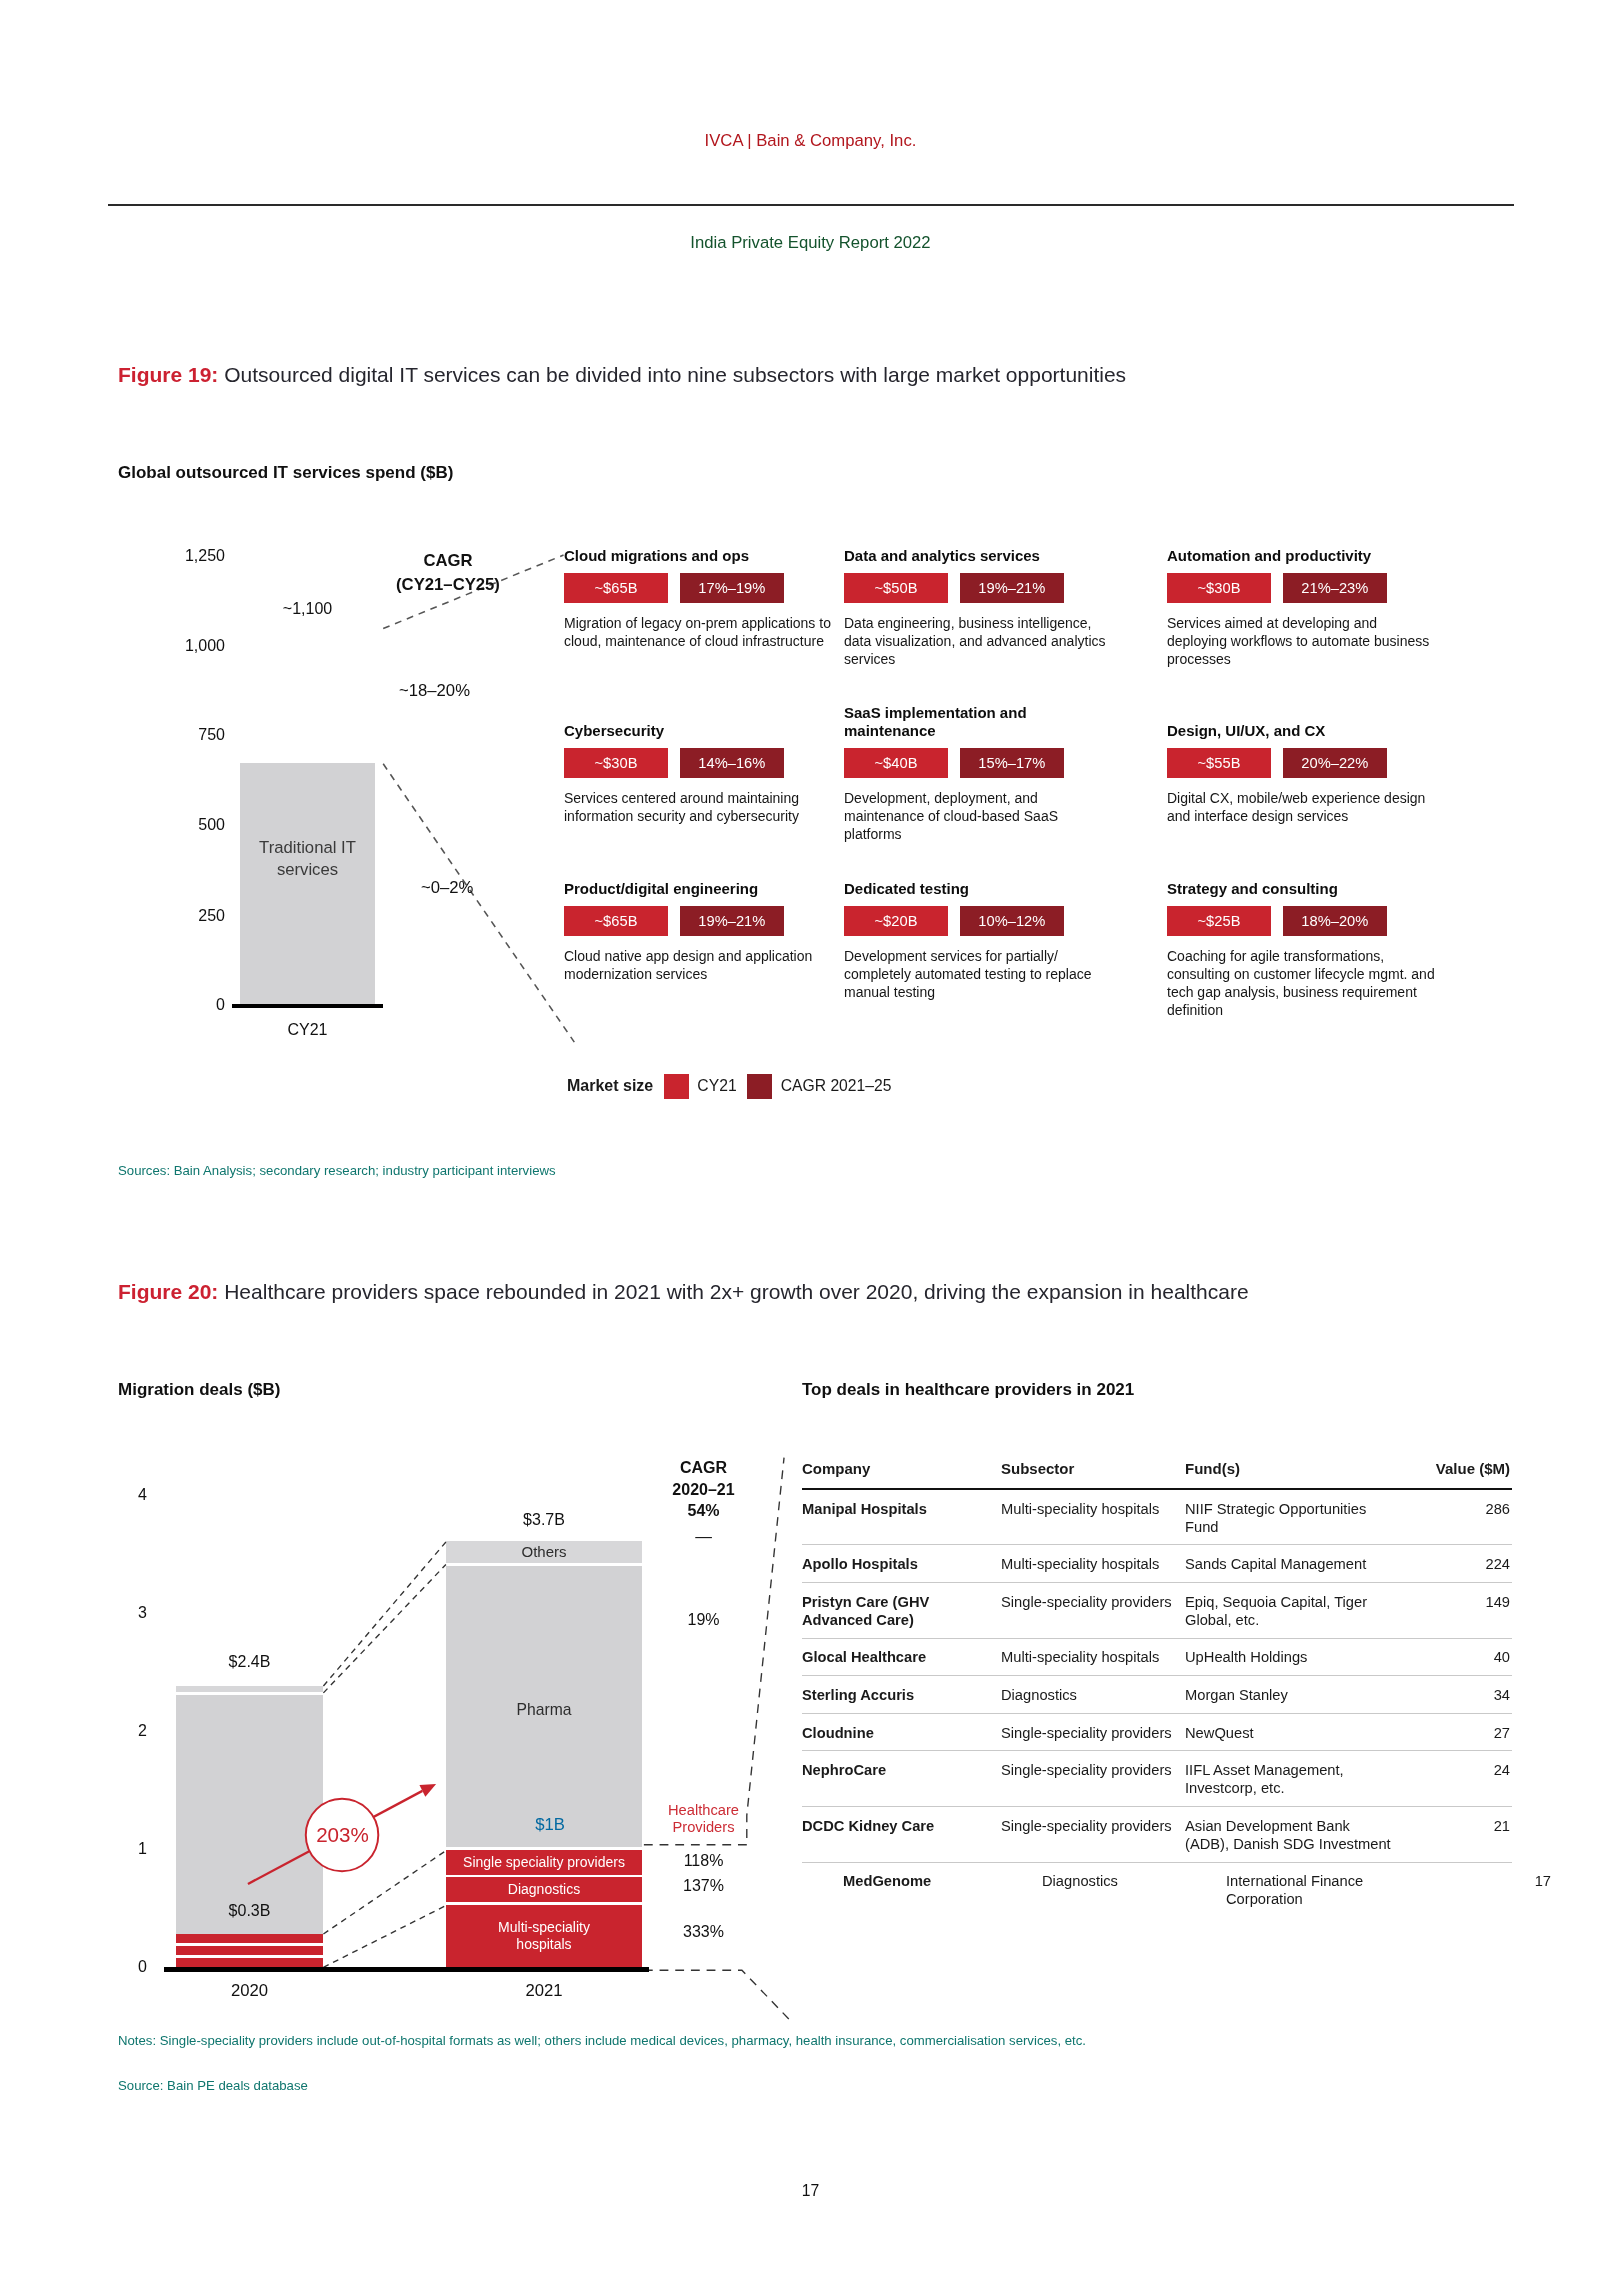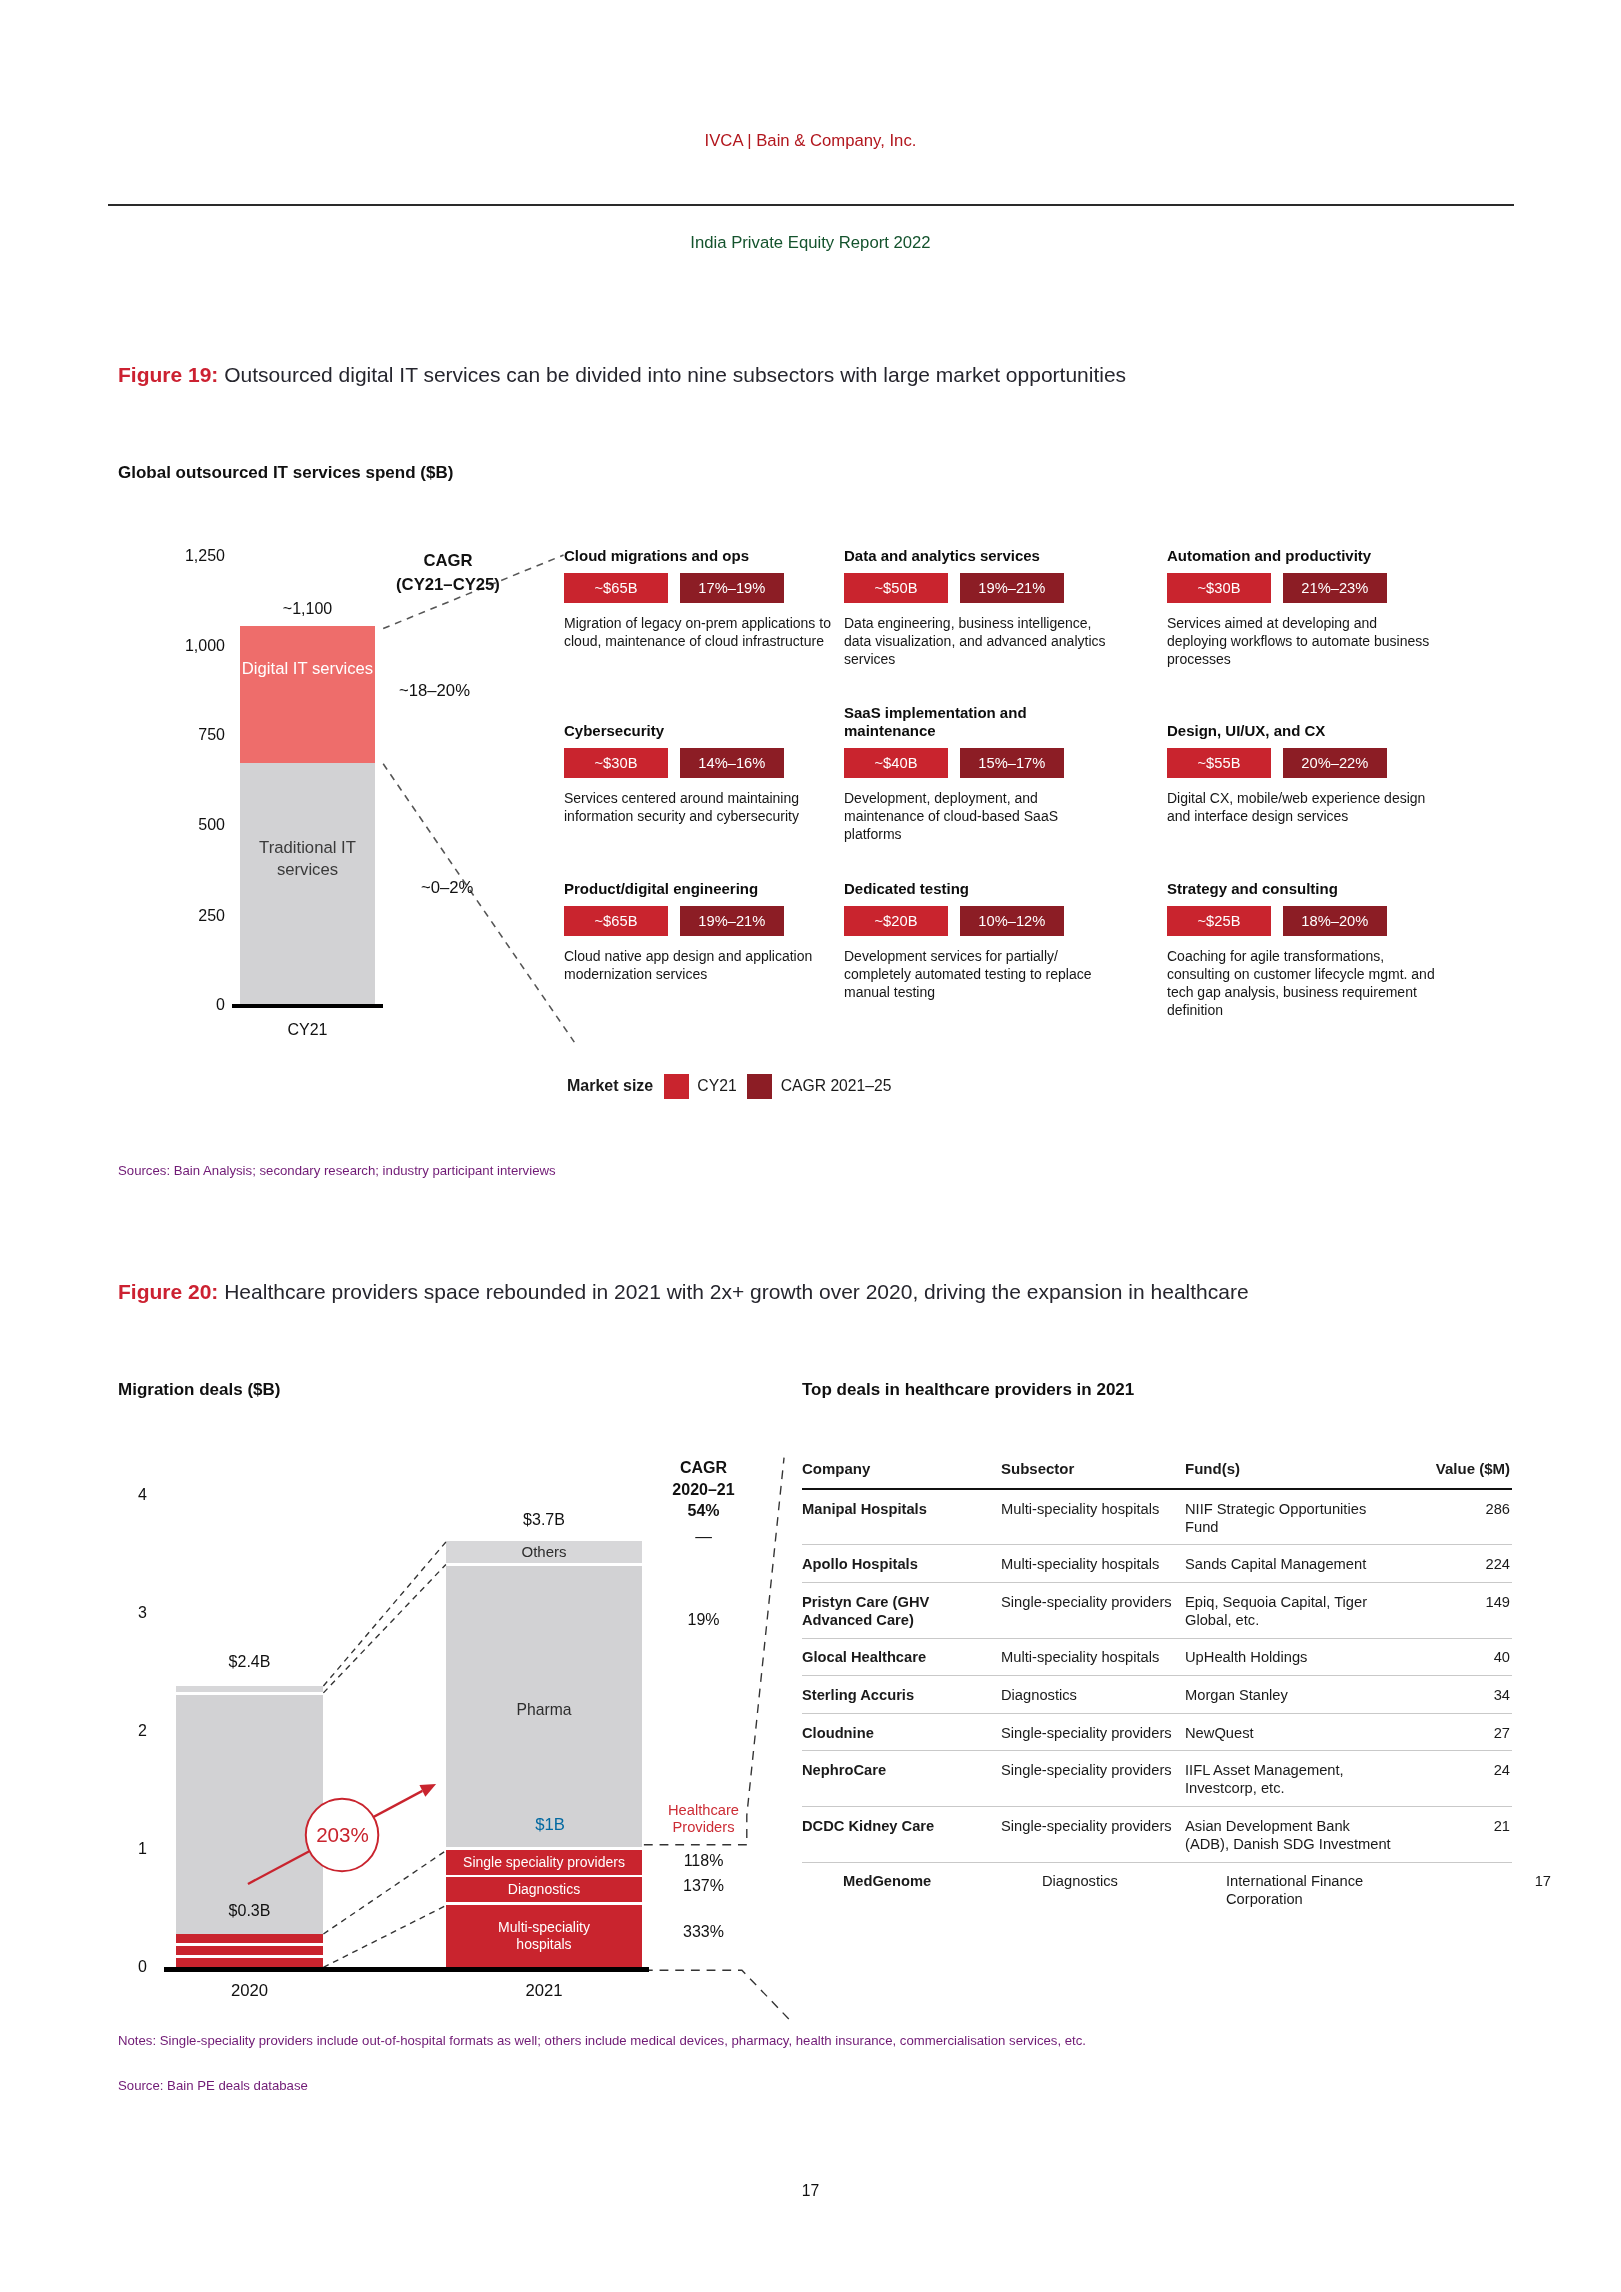--- a/index.html
+++ b/index.html
@@ -38,21 +38,21 @@
   .pill{width:104px;height:30px;line-height:30px;text-align:center;color:#fff;font-size:14.7px;}
   .pill.bright{background:#c9242e;}
   .pill.dark{background:#8c1d25;}
   .card-desc{margin-top:10.8px;font-size:14px;line-height:18px;color:#161616;width:270px;}
 
   
   .legend{left:567px;top:1074px;display:flex;align-items:center;gap:10.8px;}
   .legend-label{font-weight:bold;font-size:16px;}
   .legend-item{display:flex;align-items:center;gap:8.8px;font-size:15.7px;}
   .swatch{width:24.5px;height:24.5px;display:inline-block;}
-  .smallnote{font-size:13.2px;line-height:19px;color:#701a75;}
+  .smallnote{font-size:13.2px;line-height:19px;color:#0f766e;}
 
   
   .bar2020{left:176px;top:1686px;width:147px;height:283px;}
   .bar2021{left:446px;top:1541px;width:196px;height:428px;}
   .gray{background:#d2d2d4;}
   .lgray{background:#d7d7d9;}
   .red{background:#c9242e;}
   .wlabel{color:#fff;font-size:14px;line-height:17.6px;text-align:center;}
   .glabel{color:#2d2d2d;font-size:15px;text-align:center;}
   .vlabel{font-size:16px;color:#111;}
@@ -90,23 +90,20 @@
 
   <div class="abs ytick rt z3" style="left:127px;top:547px;width:98px;">1,250</div>
   <div class="abs ytick rt z3" style="left:127px;top:637px;width:98px;">1,000</div>
   <div class="abs ytick rt z3" style="left:127px;top:726px;width:98px;">750</div>
   <div class="abs ytick rt z3" style="left:127px;top:816px;width:98px;">500</div>
   <div class="abs ytick rt z3" style="left:127px;top:907px;width:98px;">250</div>
   <div class="abs ytick rt z3" style="left:127px;top:996px;width:98px;">0</div>
 
   <div class="abs vlabel ctr z3" style="left:240px;top:600px;width:135px;">~1,100</div>
   <div class="abs bar19 z1">
-    <div class="seg" style="top:0;height:137px;background:#ee6d6b;">
-      <div class="seg-label" style="padding-top:32px;color:#fff;">Digital IT services</div>
-    </div>
     <div class="seg" style="top:137px;height:242px;background:#d2d2d4;">
       <div class="seg-label" style="padding-top:74px;color:#3a3a3a;">Traditional IT services</div>
     </div>
   </div>
   <div class="abs baseline z3" style="left:232px;top:1004px;width:151px;height:3.9px;"></div>
   <div class="abs vlabel ctr z3" style="left:240px;top:1021px;width:135px;">CY21</div>
 
   <div class="abs cagr19-head z3">
     <div>CAGR</div>
     <div>(CY21–CY25)</div>

